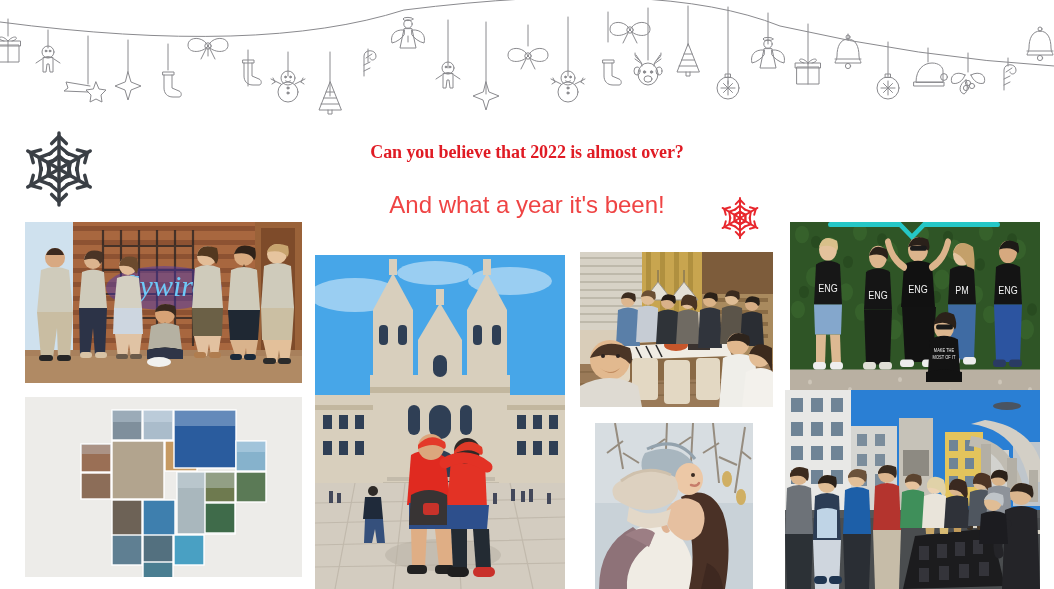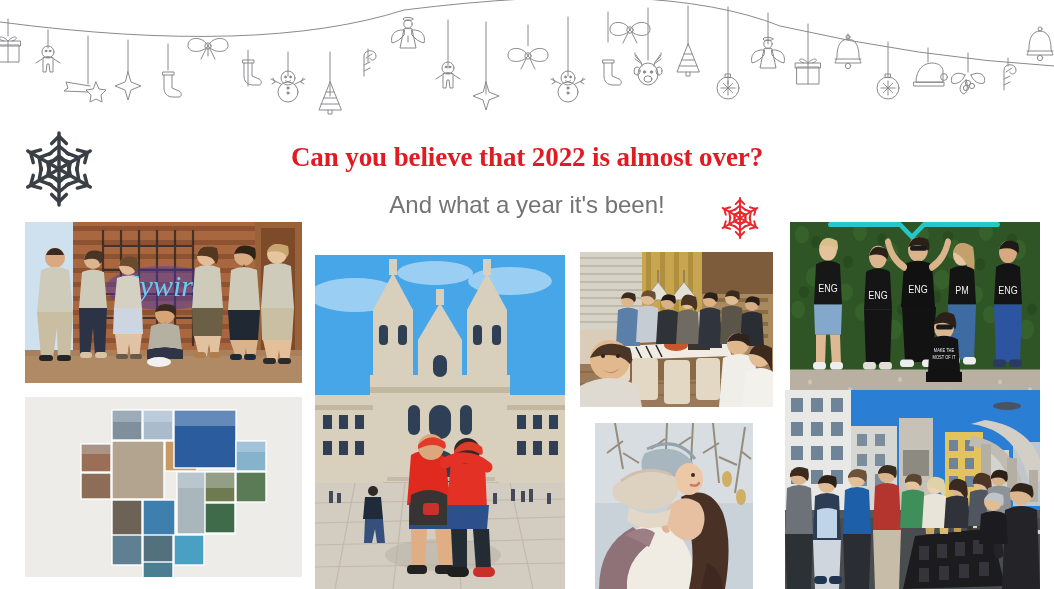--- a/index.html
+++ b/index.html
@@ -40,33 +40,33 @@
   }
 
   
   #headline {
     position: absolute;
     left: 0; top: 142px;
     width: 1054px;
     text-align: center;
     font-family: "Liberation Serif", serif;
     font-weight: bold;
-    font-size: 27px;
+    font-size: 18px;
     letter-spacing: -0.1px;
     color: #e01b24;
     white-space: nowrap;
   }
   #subtitle {
     position: absolute;
     left: 0; top: 191px;
     width: 1054px;
     text-align: center;
     font-family: "Liberation Sans", sans-serif;
     font-size: 24px;
-    color: #737373;
+    color: #ef4444;
     white-space: nowrap;
   }
 
   
   .photo {
     position: absolute;
     overflow: hidden;
     background: #e9e9e7;
   }
   .photo > svg { display: block; width: 100%; height: 100%; }

